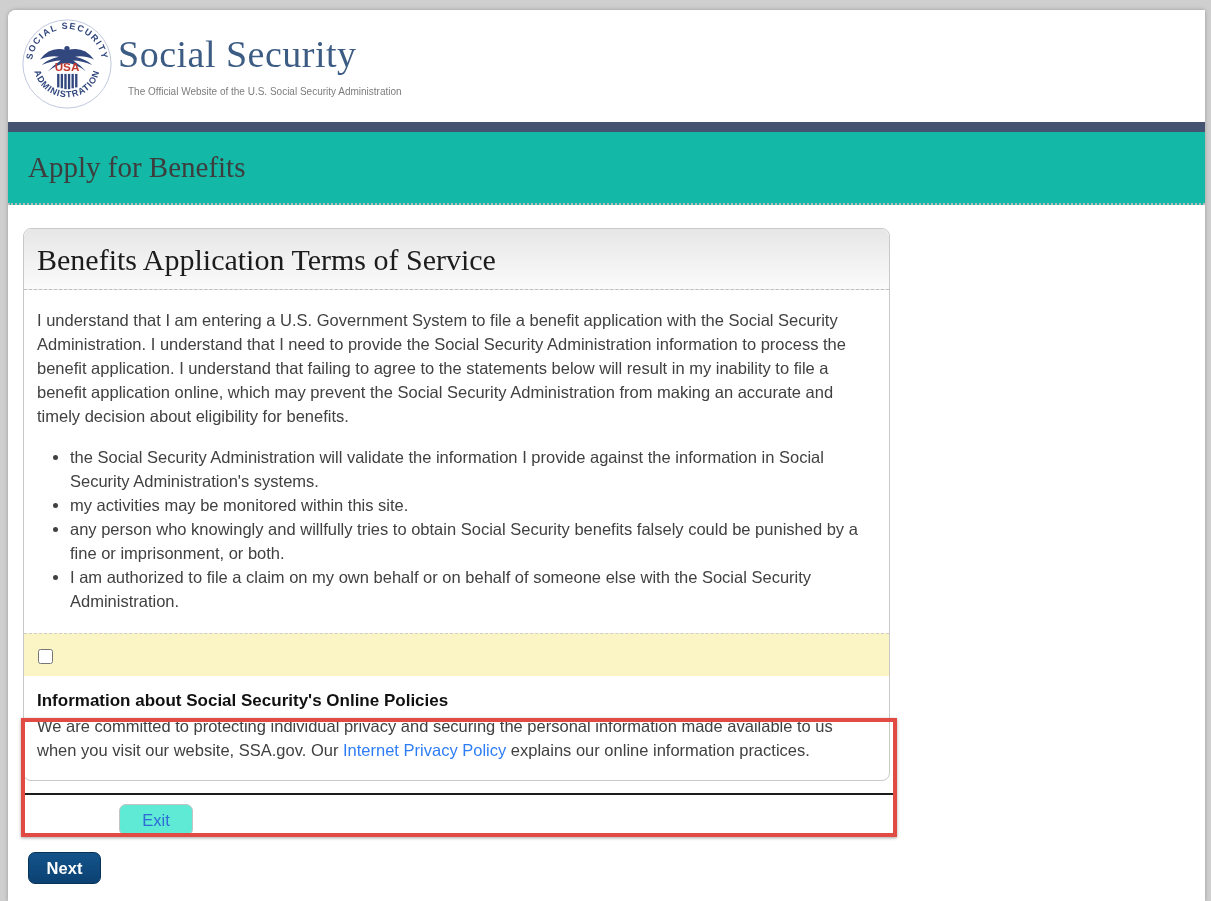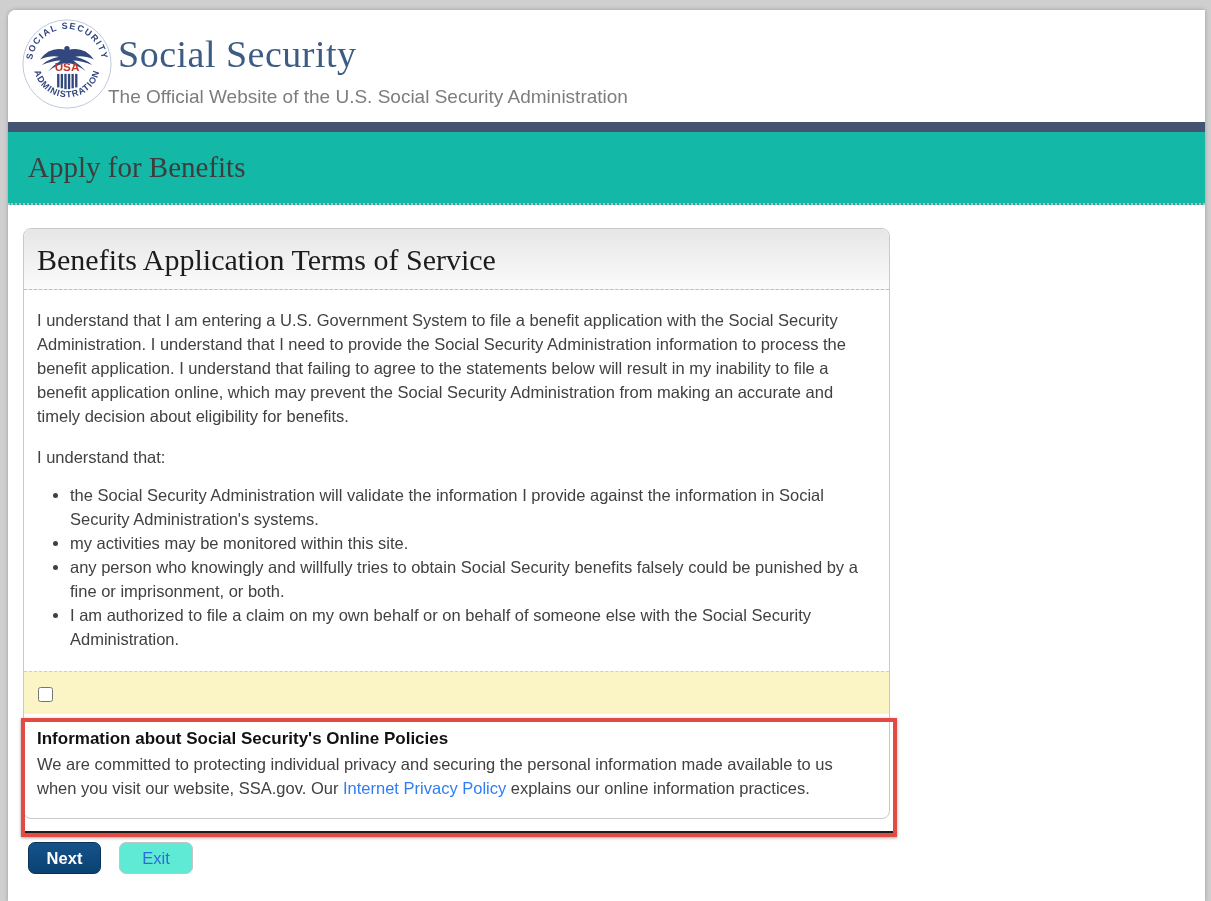--- a/index.html
+++ b/index.html
@@ -18,22 +18,22 @@
   }
   
   .site-header { position:relative; height:112px; background:#ffffff; }
   .seal { position:absolute; left:14px; top:9px; width:90px; height:90px; }
   .site-title {
     position:absolute; left:110px; top:22px;
     font-family:"Liberation Serif", serif;
     font-size:38px; color:#3d5c84; letter-spacing:0.5px;
   }
   .site-subtitle {
-    position:absolute; left:100px; top:76px;
-    font-size:19px; color:#7d7d7d;
+    position:absolute; left:120px; top:76px;
+    font-size:10px; color:#7d7d7d;
   }
   .blue-bar { height:10px; background:#44536f; }
   
   .page-band {
     height:73px; background:#14b8a6;
     border-bottom:2px dotted #b9b9b9;
     display:flex; align-items:center;
   }
   .page-title {
     font-family:"Liberation Serif", serif;
@@ -89,21 +89,21 @@
   
   .dark-separator { width:872px; height:0; border-top:2px solid #1c1c1c; margin-top:12px; }
   .button-row { margin-top:9px; padding-left:5px; display:flex; gap:18px; }
   .btn {
     height:32px; border-radius:7px; font-size:16.5px;
     display:inline-flex; align-items:center; justify-content:center;
     cursor:pointer; font-family:"Liberation Sans", sans-serif;
   }
   .btn-next {
     width:73px; background:linear-gradient(#14538a,#0b4172);
-    border:1px solid #083358; color:#ffffff; font-weight:bold;
+    border:1px solid #083358; color:#ffffff; font-weight:bold;margin-top:48px;
   }
   .btn-exit {
     width:74px; background:#5eead4; border:1px solid #c4c4c4; color:#2e6bd6;
   }
 </style>
 </head>
 <body>
 
 <div class="browser-card">
 
@@ -146,21 +146,20 @@
   <div class="content">
 
     <div class="panel">
 
       <div class="panel-header">
         <div class="panel-title">Benefits Application Terms of Service</div>
       </div>
 
       <div class="panel-body">
         <p>I understand that I am entering a U.S. Government System to file a benefit application with the Social Security Administration. I understand that I need to provide the Social Security Administration information to process the benefit application. I understand that failing to agree to the statements below will result in my inability to file a benefit application online, which may prevent the Social Security Administration from making an accurate and timely decision about eligibility for benefits.</p>
-        <p class="list-intro">I understand that:</p>
         <ul>
           <li>the Social Security Administration will validate the information I provide against the information in Social Security Administration's systems.</li>
           <li>my activities may be monitored within this site.</li>
           <li>any person who knowingly and willfully tries to obtain Social Security benefits falsely could be punished by a fine or imprisonment, or both.</li>
           <li>I am authorized to file a claim on my own behalf or on behalf of someone else with the Social Security Administration.</li>
         </ul>
       </div>
 
       <div class="agree-row">
         <input type="checkbox" style="">

